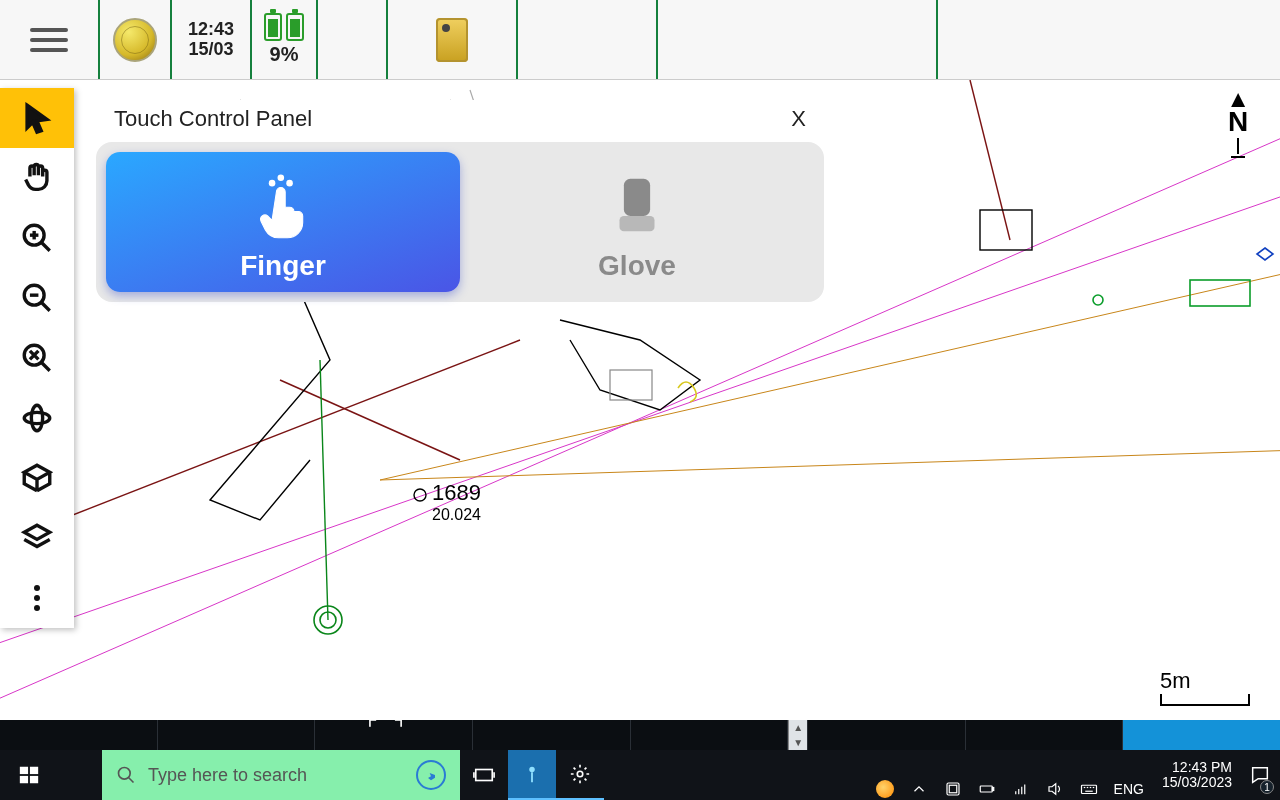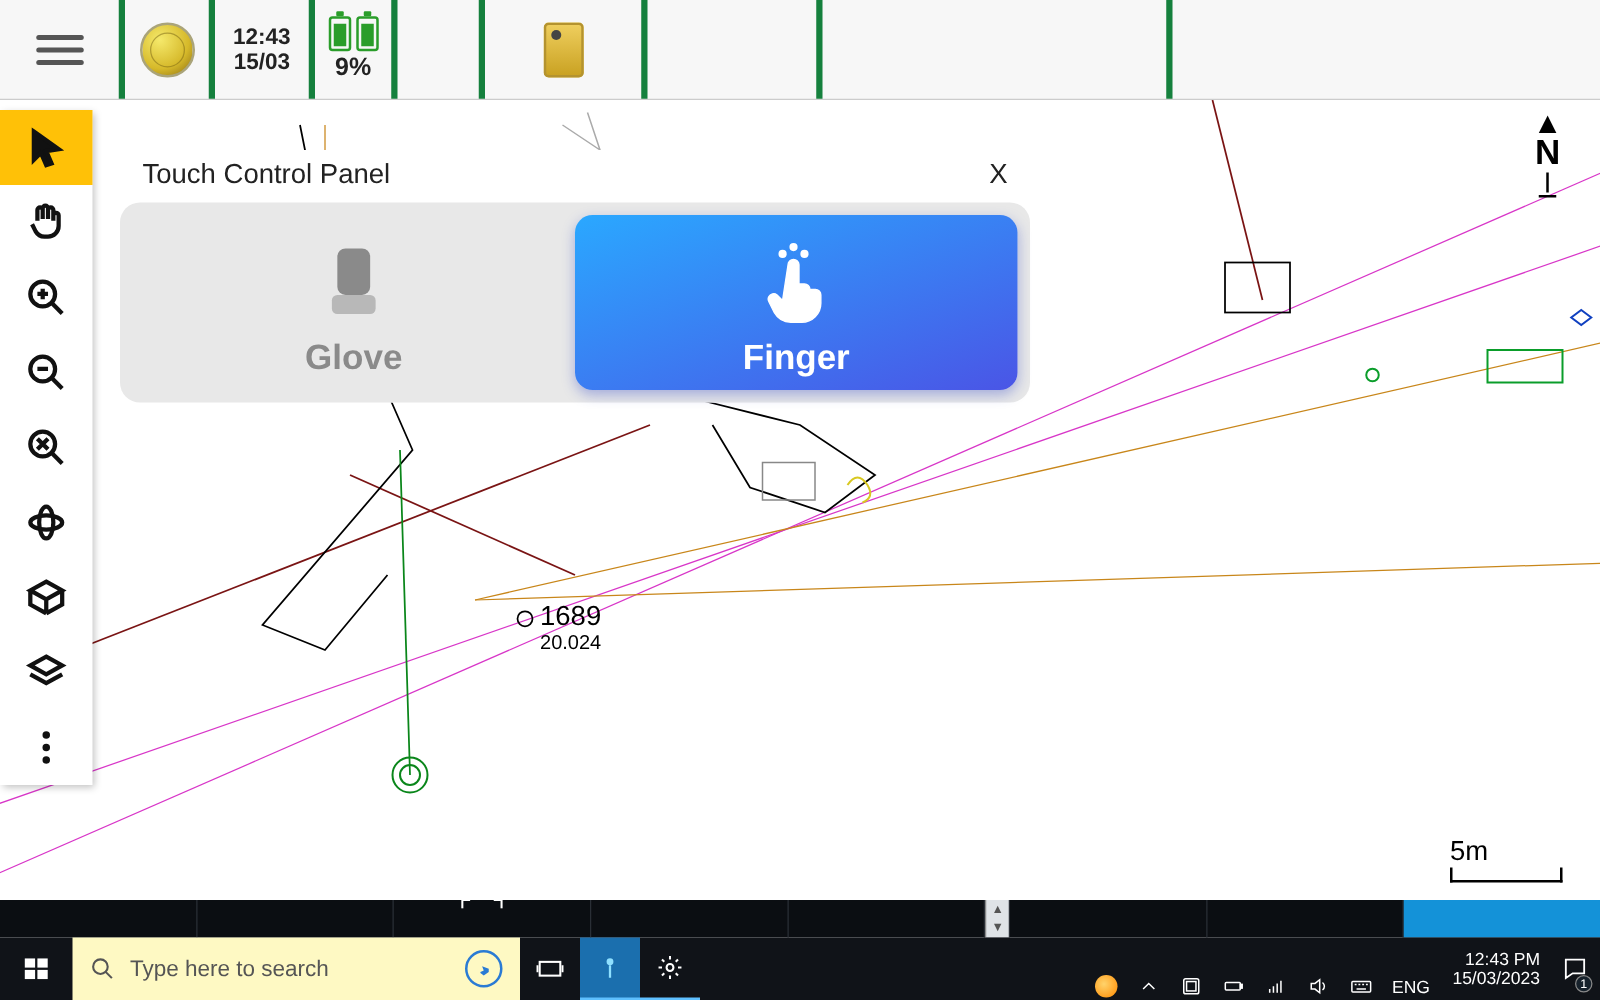--- a/index.html
+++ b/index.html
@@ -1,20 +1,20 @@
 <!DOCTYPE html>
 <html><head>
 <meta charset="utf-8">
 <style>
   * { box-sizing: border-box; margin: 0; padding: 0; font-family: "Segoe UI", Arial, sans-serif; }
   html, body { width: 1280px; height: 800px; overflow: hidden; background: #fff; }
 
   
   .topbar { position: absolute; top: 0; left: 0; right: 0; height: 80px; background: #f7f7f7; border-bottom: 1px solid #ccc; display: flex; }
-  .topcell { border-right: 5px solid #15803d; height: 100%; display: flex; align-items: center; justify-content: center; }
+  .topcell { border-right: 2px solid #15803d; height: 100%; display: flex; align-items: center; justify-content: center; }
   .hamburger { width: 100px; flex-direction: column; gap: 6px; }
   .hamburger span { display: block; width: 38px; height: 4px; background: #555; border-radius: 2px; }
   .globe { width: 72px; }
   .globe-icon { width: 44px; height: 44px; border-radius: 50%; background: radial-gradient(circle at 35% 30%, #f5e96b, #d6b92a 60%, #8a6b10); border: 2px solid #aaa47a; position: relative; }
   .globe-icon::before { content:""; position:absolute; inset:6px; border:1px solid rgba(120,100,20,.5); border-radius:50%; }
   .clock { width: 80px; flex-direction: column; line-height: 1.1; }
   .clock .t { font-size: 18px; font-weight: 600; color:#222; }
   .clock .d { font-size: 18px; font-weight: 600; color:#222; }
   .battery { width: 66px; flex-direction: column; }
   .batt-icons { display:flex; gap:4px; margin-bottom:2px;}
@@ -49,40 +49,40 @@
   .north .tick { width:14px; height:2px; background:#000; margin:2px auto 0;}
 
   .scalebar { position:absolute; right:30px; bottom:14px; text-align:left; }
   .scalebar .lbl { font-size:22px; color:#000; }
   .scalebar .bar { width:90px; height:12px; border:2px solid #000; border-top:none; }
 
   .ptlabel { position:absolute; color:#000; font-size:22px; }
   .ptlabel .sub { font-size:16px; display:block; text-align:right; }
 
   
-  .panel { position:absolute; left:96px; top:100px; width:728px; background:#fff; border-radius:0 0 18px 18px; box-shadow:none;margin-top:20px; }
+  .panel { position:absolute; left:96px; top:100px; width:728px; background:#fff; border-radius:0 0 18px 18px; box-shadow:none; }
   .panel-hd { display:flex; justify-content:space-between; padding:6px 18px 10px; font-size:22px; color:#222;}
   .panel-body { display:flex; gap:0; background:#e8e8e8; border-radius:16px; padding:10px; }
   .mode { flex:1; display:flex; flex-direction:column; align-items:center; justify-content:center; border-radius:14px; padding:18px 4px 10px; color:#8a8a8a; font-size:28px; font-weight:600; gap:10px;}
   .mode.active { background:linear-gradient(160deg,#2aa8ff,#4a55e6); color:#fff; box-shadow:0 4px 10px rgba(60,80,200,.4);}
   .mode svg { width:70px; height:70px; }
 
   
   .appbar { position:absolute; left:0; right:0; bottom:50px; height:30px; background:#0b0e12; display:flex;}
   .appbar .seg { flex:1; border-right:1px solid #2a2f36; position:relative;}
   .appbar .seg:last-child{border-right:none; background:#1492d8;}
   .appbar .center-brkt { position:absolute; left:50%; top:-4px; transform:translateX(-50%); color:#fff; font-size:22px; letter-spacing:16px;}
   .appbar .seg.scroll { flex:0 0 20px; background:#dfe3e7; border-left:1px solid #888; display:flex; flex-direction:column; align-items:center; justify-content:space-between; color:#555; font-size:10px; padding:2px 0;}
 
   
   .taskbar { position:absolute; left:0; right:0; bottom:0; height:50px; background:#101318; display:flex; align-items:center; color:#fff; }
   .tbtn { height:50px; display:flex; align-items:center; justify-content:center; }
   .start { width:58px; }
   .start svg{width:22px;height:22px;}
-  .search { width:358px; background:#fef9c3; color:#555; display:flex; align-items:center; padding:0 14px; gap:12px; font-size:18px;}
+  .search { width:358px; background:#86efac; color:#555; display:flex; align-items:center; padding:0 14px; gap:12px; font-size:18px;margin-left:44px;}
   .search .bing { margin-left:auto; width:30px; height:30px; border:2px solid #2a7bd4; border-radius:50%; display:flex;align-items:center;justify-content:center;}
   .task-icon { width:48px; }
   .task-icon svg{width:22px;height:22px;stroke:#fff;fill:none;stroke-width:1.8;}
   .task-icon.active{ background:#1b6fae; border-bottom:2px solid #5ec0ff;}
   .task-icon.active2{ border-bottom:2px solid #5ec0ff;}
   .tspace { flex:1; }
   .tray { display:flex; align-items:center; gap:16px; padding:0 10px; font-size:14px;margin-top:28px;}
   .tray svg{width:18px;height:18px;stroke:#fff;fill:none;stroke-width:1.6;}
   .tray .sun{width:18px;height:18px;border-radius:50%;background:radial-gradient(circle at 40% 40%,#ffd36b,#ff8a00);}  
   .tclock { text-align:right; line-height:1.1; font-size:14px; padding:0 8px;}
@@ -230,36 +230,36 @@
       <span></span>
     </div>
 </div>
 
 <div class="panel">
   <div class="panel-hd">
     <span>Touch Control Panel</span>
     <span style="cursor:pointer;">X</span>
   </div>
   <div class="panel-body">
-    <div class="mode">
-      <svg viewBox="0 0 64 64">
-          <rect x="20" y="8" width="24" height="34" rx="6" fill="#8a8a8a"></rect>
-          <rect x="16" y="42" width="32" height="14" rx="4" fill="#b8b8b8"></rect>
-        </svg>
-      <span>Glove</span>
-    </div>
     <div class="mode active">
       <svg viewBox="0 0 64 64">
           <path d="M26 20 a4 4 0 0 1 8 0 V34 h4 a4 4 0 0 1 4 4 h4 a4 4 0 0 1 4 4 v6 a14 14 0 0 1 -14 14 H28 a14 14 0 0 1 -12 -7 l-4 -8 a4 4 0 0 1 6 -5 l4 4 Z" fill="#fff" stroke="#fff"></path>
           <circle cx="22" cy="12" r="3" fill="#fff"></circle>
           <circle cx="30" cy="7" r="3" fill="#fff"></circle>
           <circle cx="38" cy="12" r="3" fill="#fff"></circle>
         </svg>
       <span>Finger</span>
     </div>
+    <div class="mode">
+      <svg viewBox="0 0 64 64">
+          <rect x="20" y="8" width="24" height="34" rx="6" fill="#8a8a8a"></rect>
+          <rect x="16" y="42" width="32" height="14" rx="4" fill="#b8b8b8"></rect>
+        </svg>
+      <span>Glove</span>
+    </div>
   </div>
 </div>
 
 <div class="appbar">
   <div class="seg"></div>
   <div class="seg"></div>
   <div class="seg">
       <span class="center-brkt">⌜⌝</span>
     </div>
   <div class="seg"></div>

